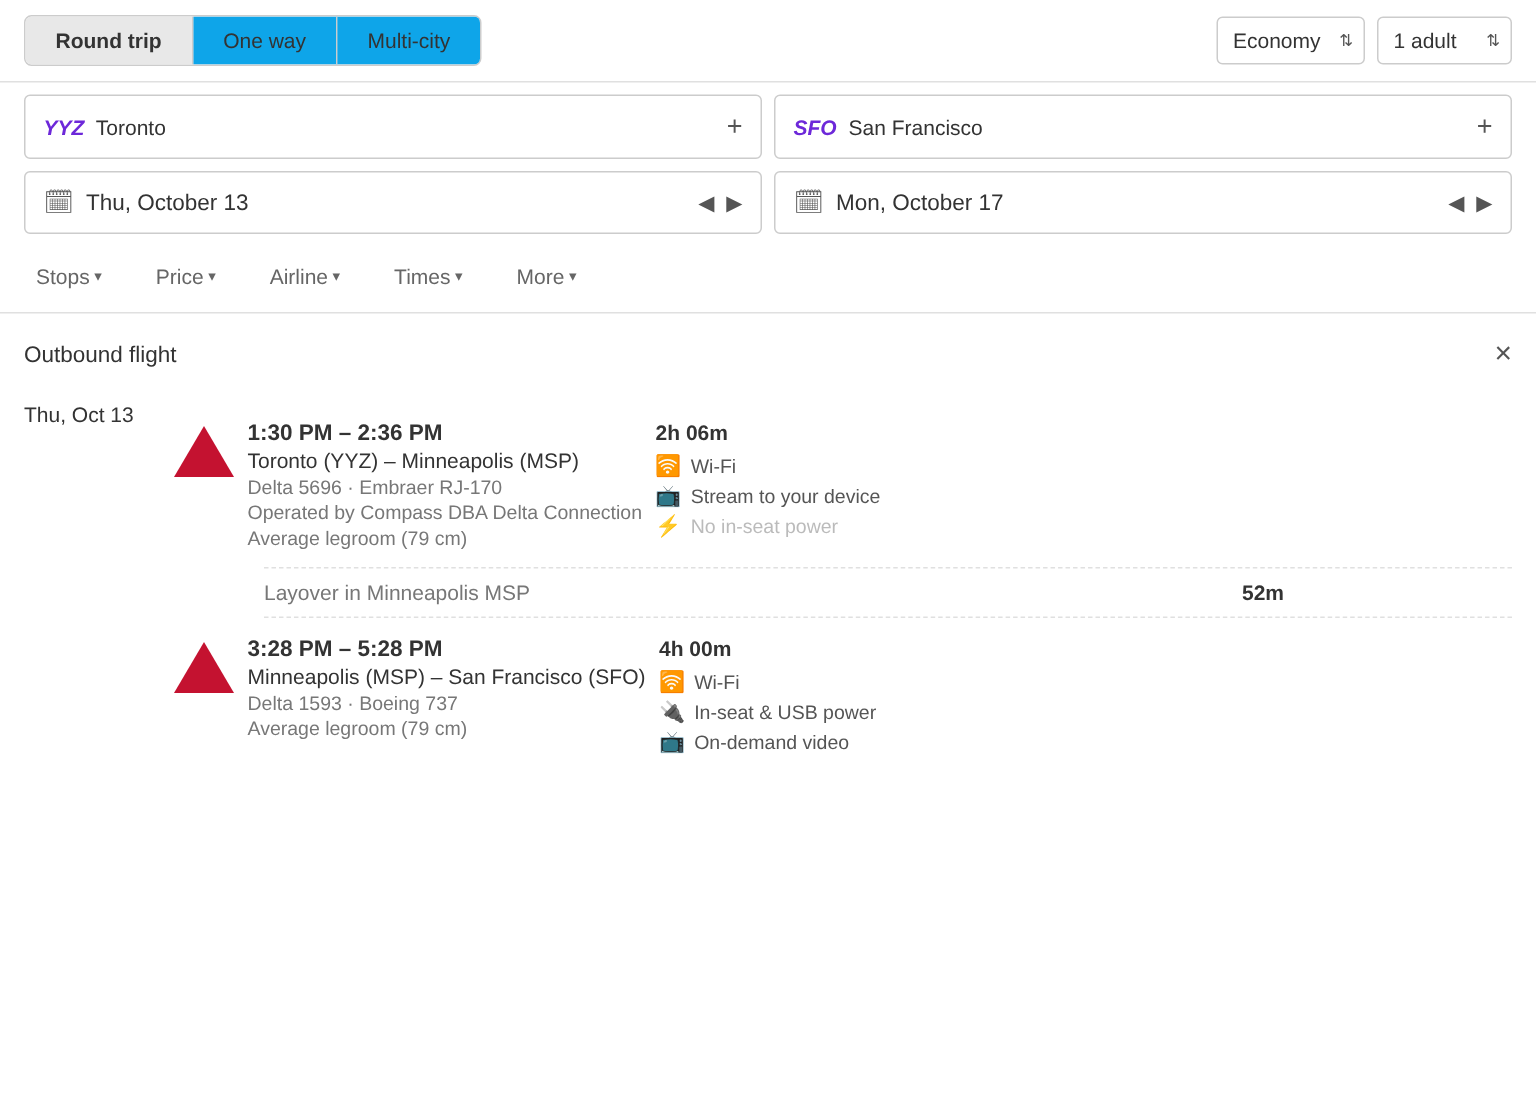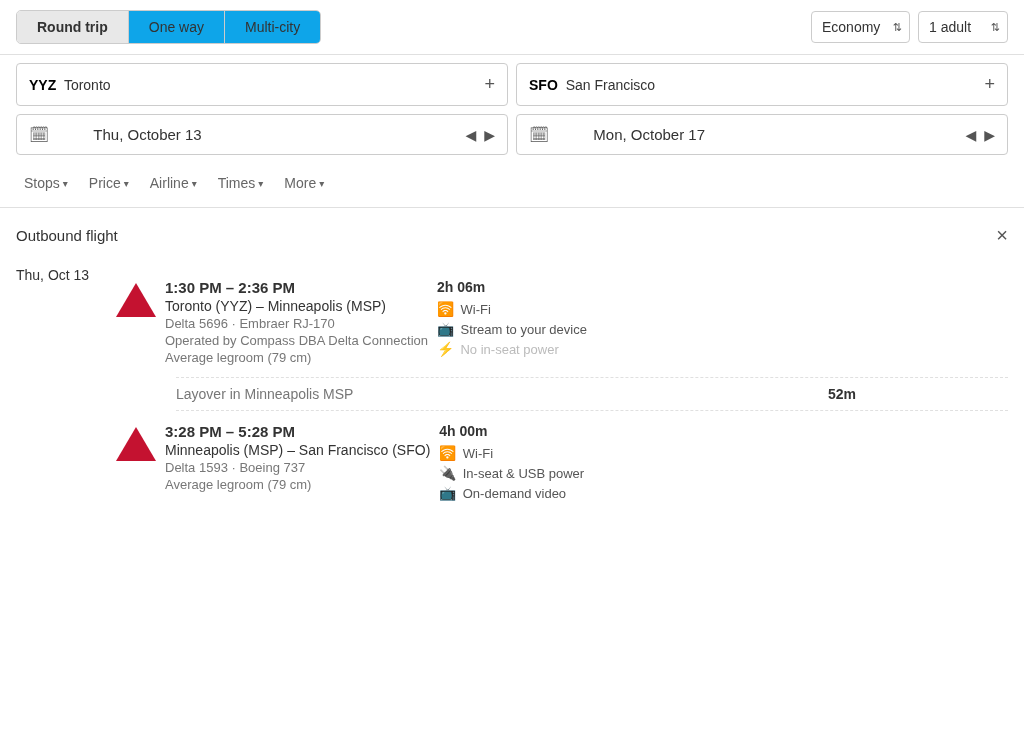--- a/index.html
+++ b/index.html
@@ -81,22 +81,23 @@
       flex: 1;
       border: 1px solid #ccc;
       border-radius: 4px;
       padding: 10px 12px;
       display: flex;
       align-items: center;
       justify-content: space-between;
     }
     .search-field-code {
       font-weight: bold;
-      color: #000000;
+      color: #6d28d9;
       margin-right: 4px;
+      font-style: italic;
     }
     .plus-btn {
       color: #555;
       font-size: 18px;
       cursor: pointer;
       border: none;
       background: none;
     }
 
     
@@ -114,41 +115,40 @@
       align-items: center;
       gap: 8px;
     }
     .date-icon {
       font-size: 16px;
       color: #555;
     }
     .date-text {
       flex: 1;
       font-size: 15px;
-      margin-left: 36px;
     }
     .date-nav {
       display: flex;
       gap: 8px;
       align-items: center;
     }
     .date-nav-btn {
       background: none;
       border: none;
       cursor: pointer;
       color: #555;
       font-size: 14px;
     }
 
     
     .filter-row {
       display: flex;
       align-items: center;
       padding: 8px 16px 12px;
-      gap: 5px;
+      gap: 20px;
       border-bottom: 1px solid #e0e0e0;
     }
     .filter-btn {
       background: none;
       border: none;
       cursor: pointer;
       color: #666;
       font-size: 14px;
       padding: 4px 8px;
       display: flex;

